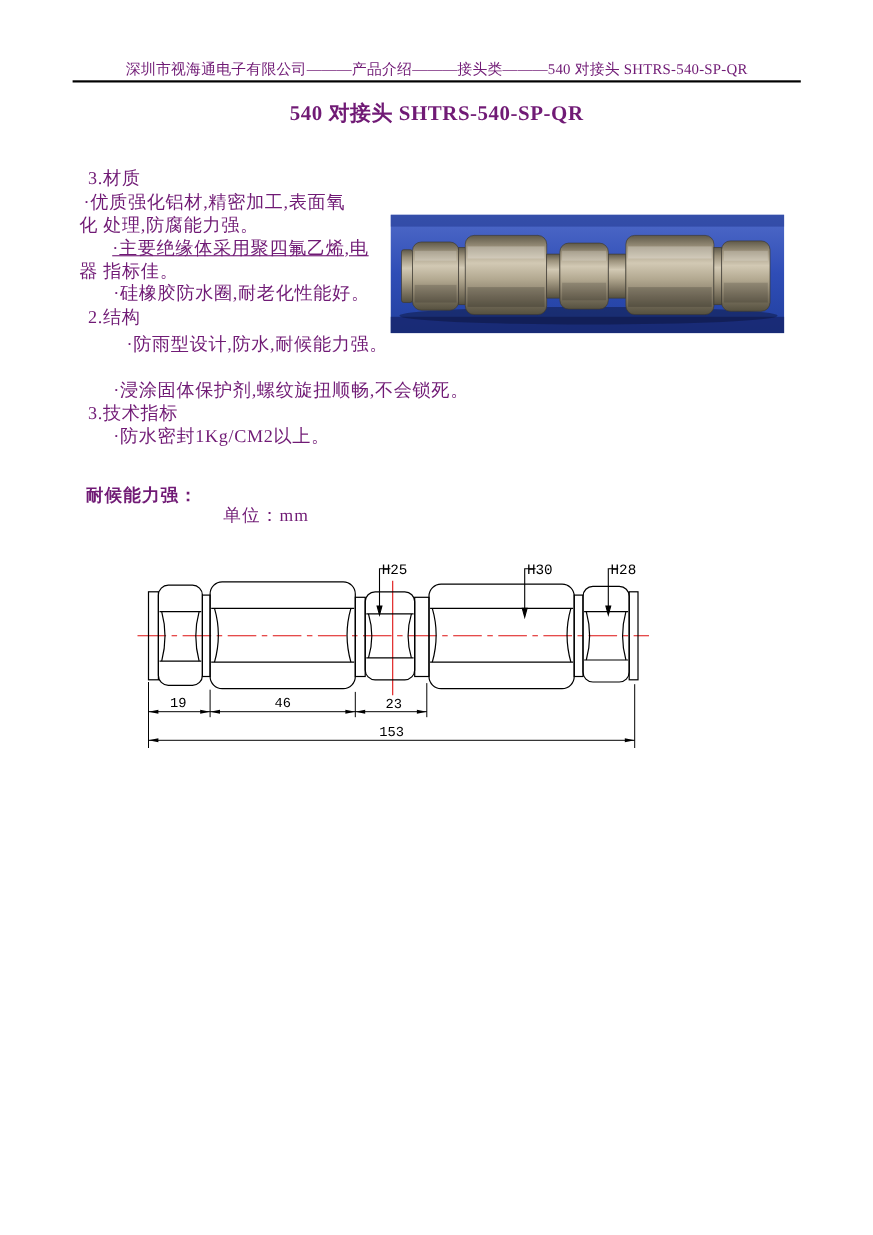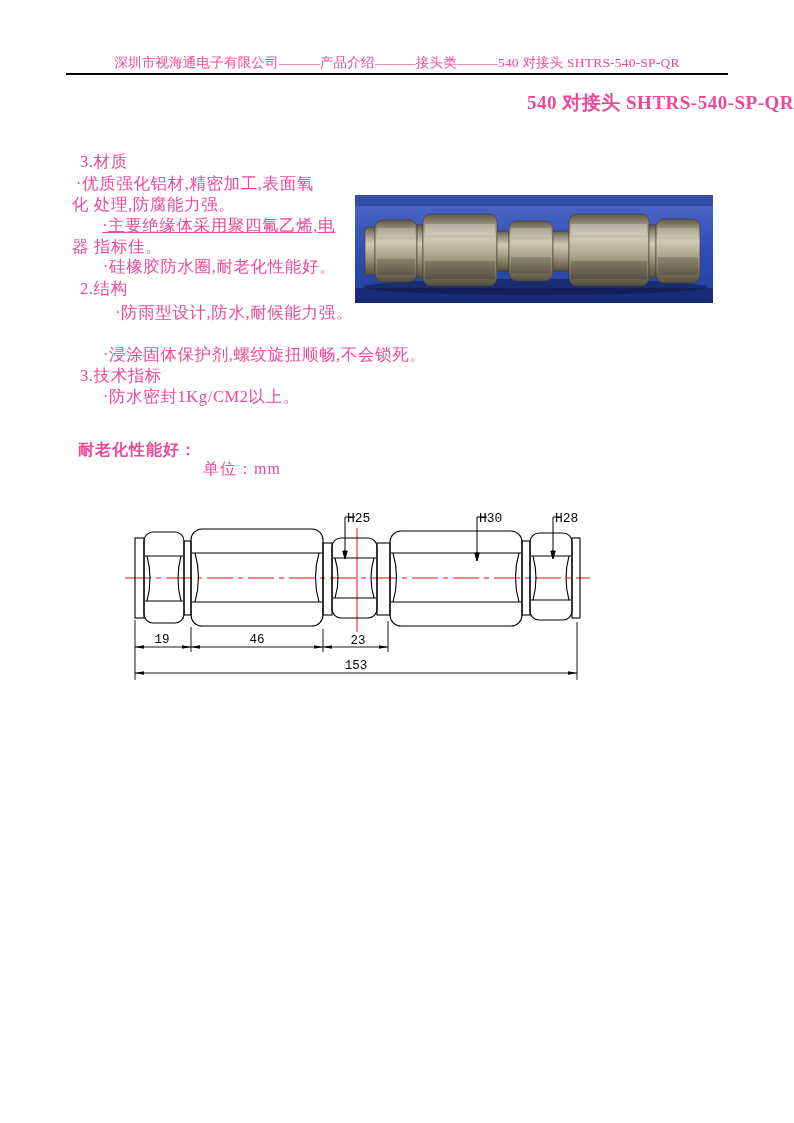--- a/index.html
+++ b/index.html
@@ -1,21 +1,21 @@
 <!DOCTYPE html>
 <html><head>
 <meta charset="utf-8">
 <style>
   html,body{margin:0;padding:0;background:#ffffff;}
   .page{position:relative;width:794px;height:1123px;background:#ffffff;overflow:hidden;
-        font-family:"Liberation Serif","DejaVu Sans",serif;color:#ec4899;}
+        font-family:"Liberation Serif","DejaVu Sans",serif;color:#701a75;}
   .hdr{position:absolute;top:54px;left:0;width:100%;text-align:center;
        font-size:13.5px;letter-spacing:0.2px;white-space:nowrap;}
   .hdr-rule{position:absolute;top:73px;left:66px;width:662px;height:2px;background:#000;}
-  .title{position:absolute;top:90px;left:0;width:100%;text-align:right;
+  .title{position:absolute;top:90px;left:0;width:100%;text-align:center;
          font-size:19px;font-weight:bold;letter-spacing:0.5px;}
   .bline{position:absolute;font-size:16.5px;letter-spacing:0.6px;white-space:pre;line-height:20px;}
   .install{position:absolute;top:440px;left:78px;font-size:16px;font-weight:bold;letter-spacing:1px;}
   .unit{position:absolute;top:459px;left:203px;font-size:16px;letter-spacing:1px;text-align:center;}
   .photo{position:absolute;top:195px;left:355px;width:358px;height:108px;display:block;}
   .drawing{position:absolute;top:495px;left:100px;width:520px;height:200px;display:block;}
   .cad-t{font-family:"Liberation Mono","DejaVu Sans Mono",monospace;}
 </style>
 </head>
 <body>
@@ -78,21 +78,21 @@
       <rect x="156" y="33" width="40" height="9" fill="#ffffff" opacity="0.20"></rect>
       <rect x="303" y="33" width="40" height="9" fill="#ffffff" opacity="0.20"></rect>
       <rect x="70" y="66" width="70" height="18" fill="#000000" opacity="0.18"></rect>
       <rect x="216" y="66" width="76" height="18" fill="#000000" opacity="0.18"></rect>
       <rect x="22" y="64" width="38" height="16" fill="#000000" opacity="0.15"></rect>
       <rect x="156" y="62" width="40" height="16" fill="#000000" opacity="0.15"></rect>
       <rect x="303" y="62" width="40" height="18" fill="#000000" opacity="0.15"></rect>
     </g>
   </svg>
 
-  <div class="install">耐老化性能好：</div>
+  <div class="install">耐候能力强：</div>
   <div class="unit">单位：mm</div>
 
   <svg class="drawing" viewBox="0 0 520 200" aria-hidden="true">
 
     <g stroke="#dd1111" stroke-width="1" fill="none">
       <line x1="25" y1="83" x2="490" y2="83" stroke-dasharray="26 5 5 5"></line>
       <line x1="257" y1="33" x2="257" y2="137"></line>
     </g>
 
     <g stroke="#000" stroke-width="1.1" fill="none">

